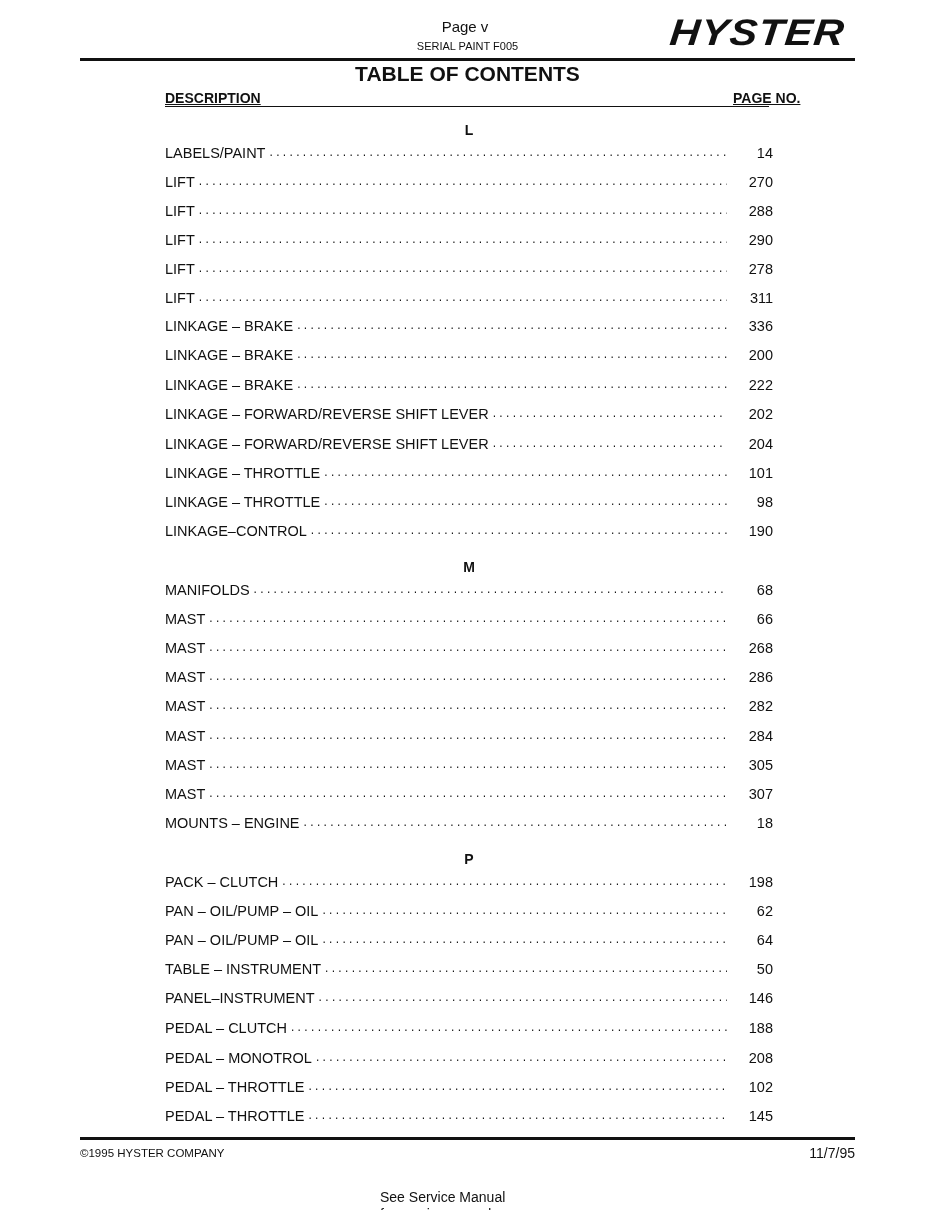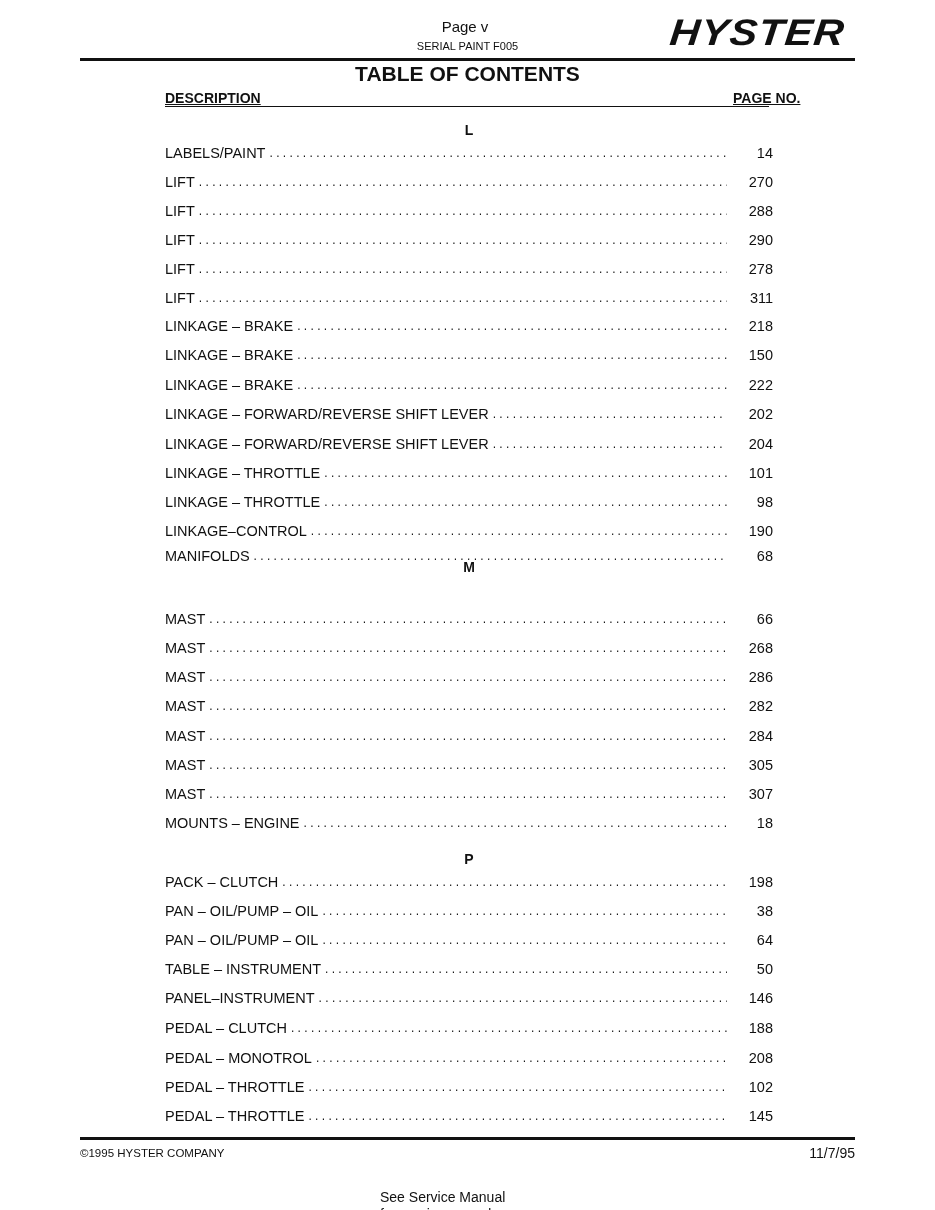--- a/index.html
+++ b/index.html
@@ -8,21 +8,21 @@
   .serial { position: absolute; left: 395px; top: 40px; width: 145px; text-align: center; font-size: 11px; }
   .logo { position: absolute; left: 672px; top: 14px; font-size: 37px; font-weight: 900; font-style: italic; letter-spacing: 1px; transform: skewX(-6deg) scaleX(1.12); transform-origin: left top; line-height: 1; }
   .rule-top { position: absolute; left: 80px; top: 58px; width: 775px; height: 3px; background: #111; }
   .title { position: absolute; left: 0; right: 0; top: 62px; text-align: center; font-size: 21px; font-weight: bold; }
   .desc-hdr { position: absolute; left: 165px; top: 90px; font-size: 14px; font-weight: bold; }
   .page-hdr { position: absolute; left: 690px; top: 90px; font-size: 14px; font-weight: bold; text-decoration: underline; margin-left: 43px; }
   .rule-hdr { position: absolute; left: 165px; top: 106px; width: 604px; height: 1px; background: #111; }
   .desc-hdr { text-decoration: underline; }
   .toc { position: absolute; left: 165px; top: 0; width: 608px; }
   .sec { position: absolute; left: 0; width: 608px; text-align: center; font-size: 14px; font-weight: bold; }
-  .row { position: absolute; left: 0; width: 608px; display: flex; align-items: center; font-size: 14.5px; }
+  .row { position: absolute; left: 0; width: 608px; display: flex; align-items: flex-start; font-size: 14.5px; }
   .row .lbl { white-space: nowrap; padding-right: 4px; }
   .row .dots { flex: 1; overflow: hidden; white-space: nowrap; letter-spacing: 3.2px; font-size: 12px; }
   .row .dots::after { content: ". . . . . . . . . . . . . . . . . . . . . . . . . . . . . . . . . . . . . . . . . . . . . . . . . . . . . . . . . . . . . . . . . . . . . . . . . . . . . . . . . . . . . . . . . . . . . . . . . . . . . . . . . . . . . . . . . ."; letter-spacing: 0; }
   .row .pg { width: 40px; text-align: right; padding-left: 6px; }
   .rule-bot { position: absolute; left: 80px; top: 1137px; width: 775px; height: 3px; background: #111; }
   .foot-left { position: absolute; left: 80px; top: 1147px; font-size: 11.5px; }
   .foot-mid { position: absolute; left: 380px; top: 1189px; width: 180px; font-size: 14px; line-height: 17px; }
   .foot-right { position: absolute; left: 800px; top: 1145px; width: 55px; text-align: right; font-size: 14px; }
 </style>
 </head>
@@ -68,26 +68,26 @@
       <span class="pg">278</span>
     </div>
   <div class="row" style="top:290px">
       <span class="lbl">LIFT</span>
       <span class="dots"></span>
       <span class="pg">311</span>
     </div>
   <div class="row" style="top:318px">
       <span class="lbl">LINKAGE – BRAKE</span>
       <span class="dots"></span>
-      <span class="pg">218</span>
+      <span class="pg">336</span>
     </div>
   <div class="row" style="top:347px">
       <span class="lbl">LINKAGE – BRAKE</span>
       <span class="dots"></span>
-      <span class="pg">150</span>
+      <span class="pg">200</span>
     </div>
   <div class="row" style="top:377px">
       <span class="lbl">LINKAGE – BRAKE</span>
       <span class="dots"></span>
       <span class="pg">222</span>
     </div>
   <div class="row" style="top:406px">
       <span class="lbl">LINKAGE – FORWARD/REVERSE SHIFT LEVER</span>
       <span class="dots"></span>
       <span class="pg">202</span>
@@ -107,21 +107,21 @@
       <span class="dots"></span>
       <span class="pg">98</span>
     </div>
   <div class="row" style="top:523px">
       <span class="lbl">LINKAGE–CONTROL</span>
       <span class="dots"></span>
       <span class="pg">190</span>
     </div>
 
   <div class="sec" style="top:559px">M</div>
-  <div class="row" style="top:548px">
+  <div class="row" style="top:582px">
       <span class="lbl">MANIFOLDS</span>
       <span class="dots"></span>
       <span class="pg">68</span>
     </div>
   <div class="row" style="top:611px">
       <span class="lbl">MAST</span>
       <span class="dots"></span>
       <span class="pg">66</span>
     </div>
   <div class="row" style="top:640px">
@@ -162,21 +162,21 @@
 
   <div class="sec" style="top:851px">P</div>
   <div class="row" style="top:874px">
       <span class="lbl">PACK – CLUTCH</span>
       <span class="dots"></span>
       <span class="pg">198</span>
     </div>
   <div class="row" style="top:903px">
       <span class="lbl">PAN – OIL/PUMP – OIL</span>
       <span class="dots"></span>
-      <span class="pg">38</span>
+      <span class="pg">62</span>
     </div>
   <div class="row" style="top:932px">
       <span class="lbl">PAN – OIL/PUMP – OIL</span>
       <span class="dots"></span>
       <span class="pg">64</span>
     </div>
   <div class="row" style="top:961px">
       <span class="lbl">TABLE – INSTRUMENT</span>
       <span class="dots"></span>
       <span class="pg">50</span>

